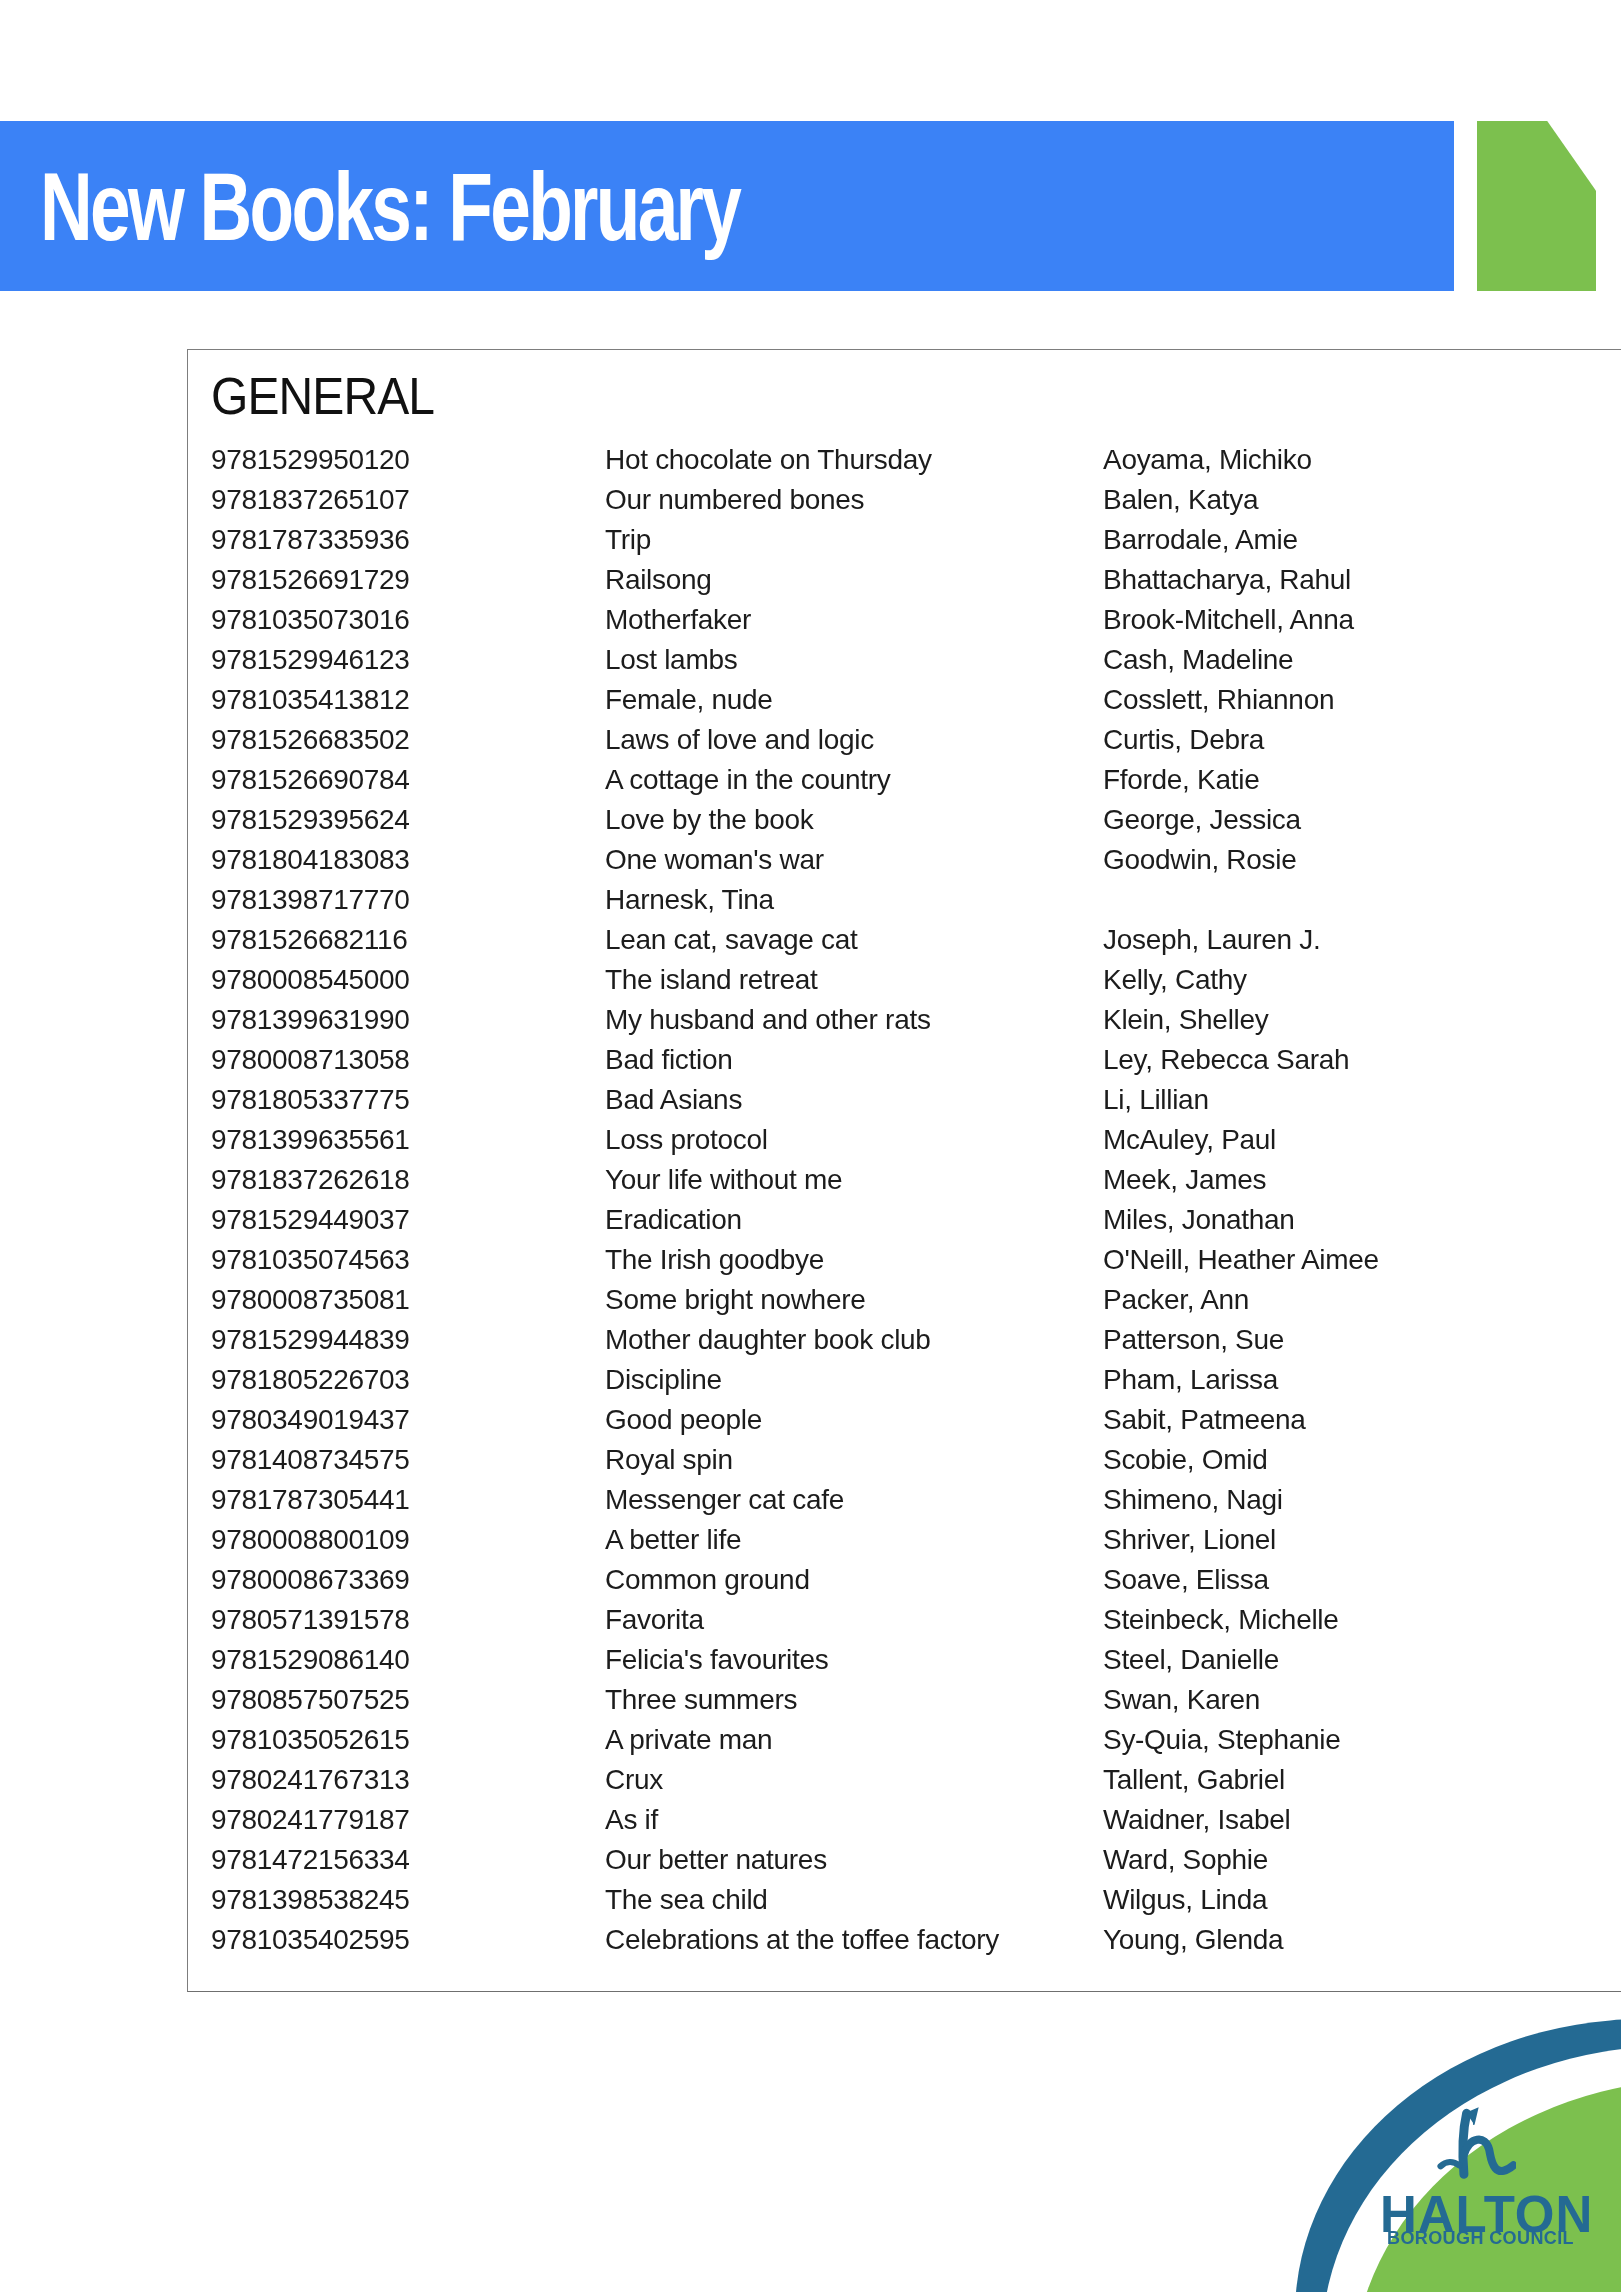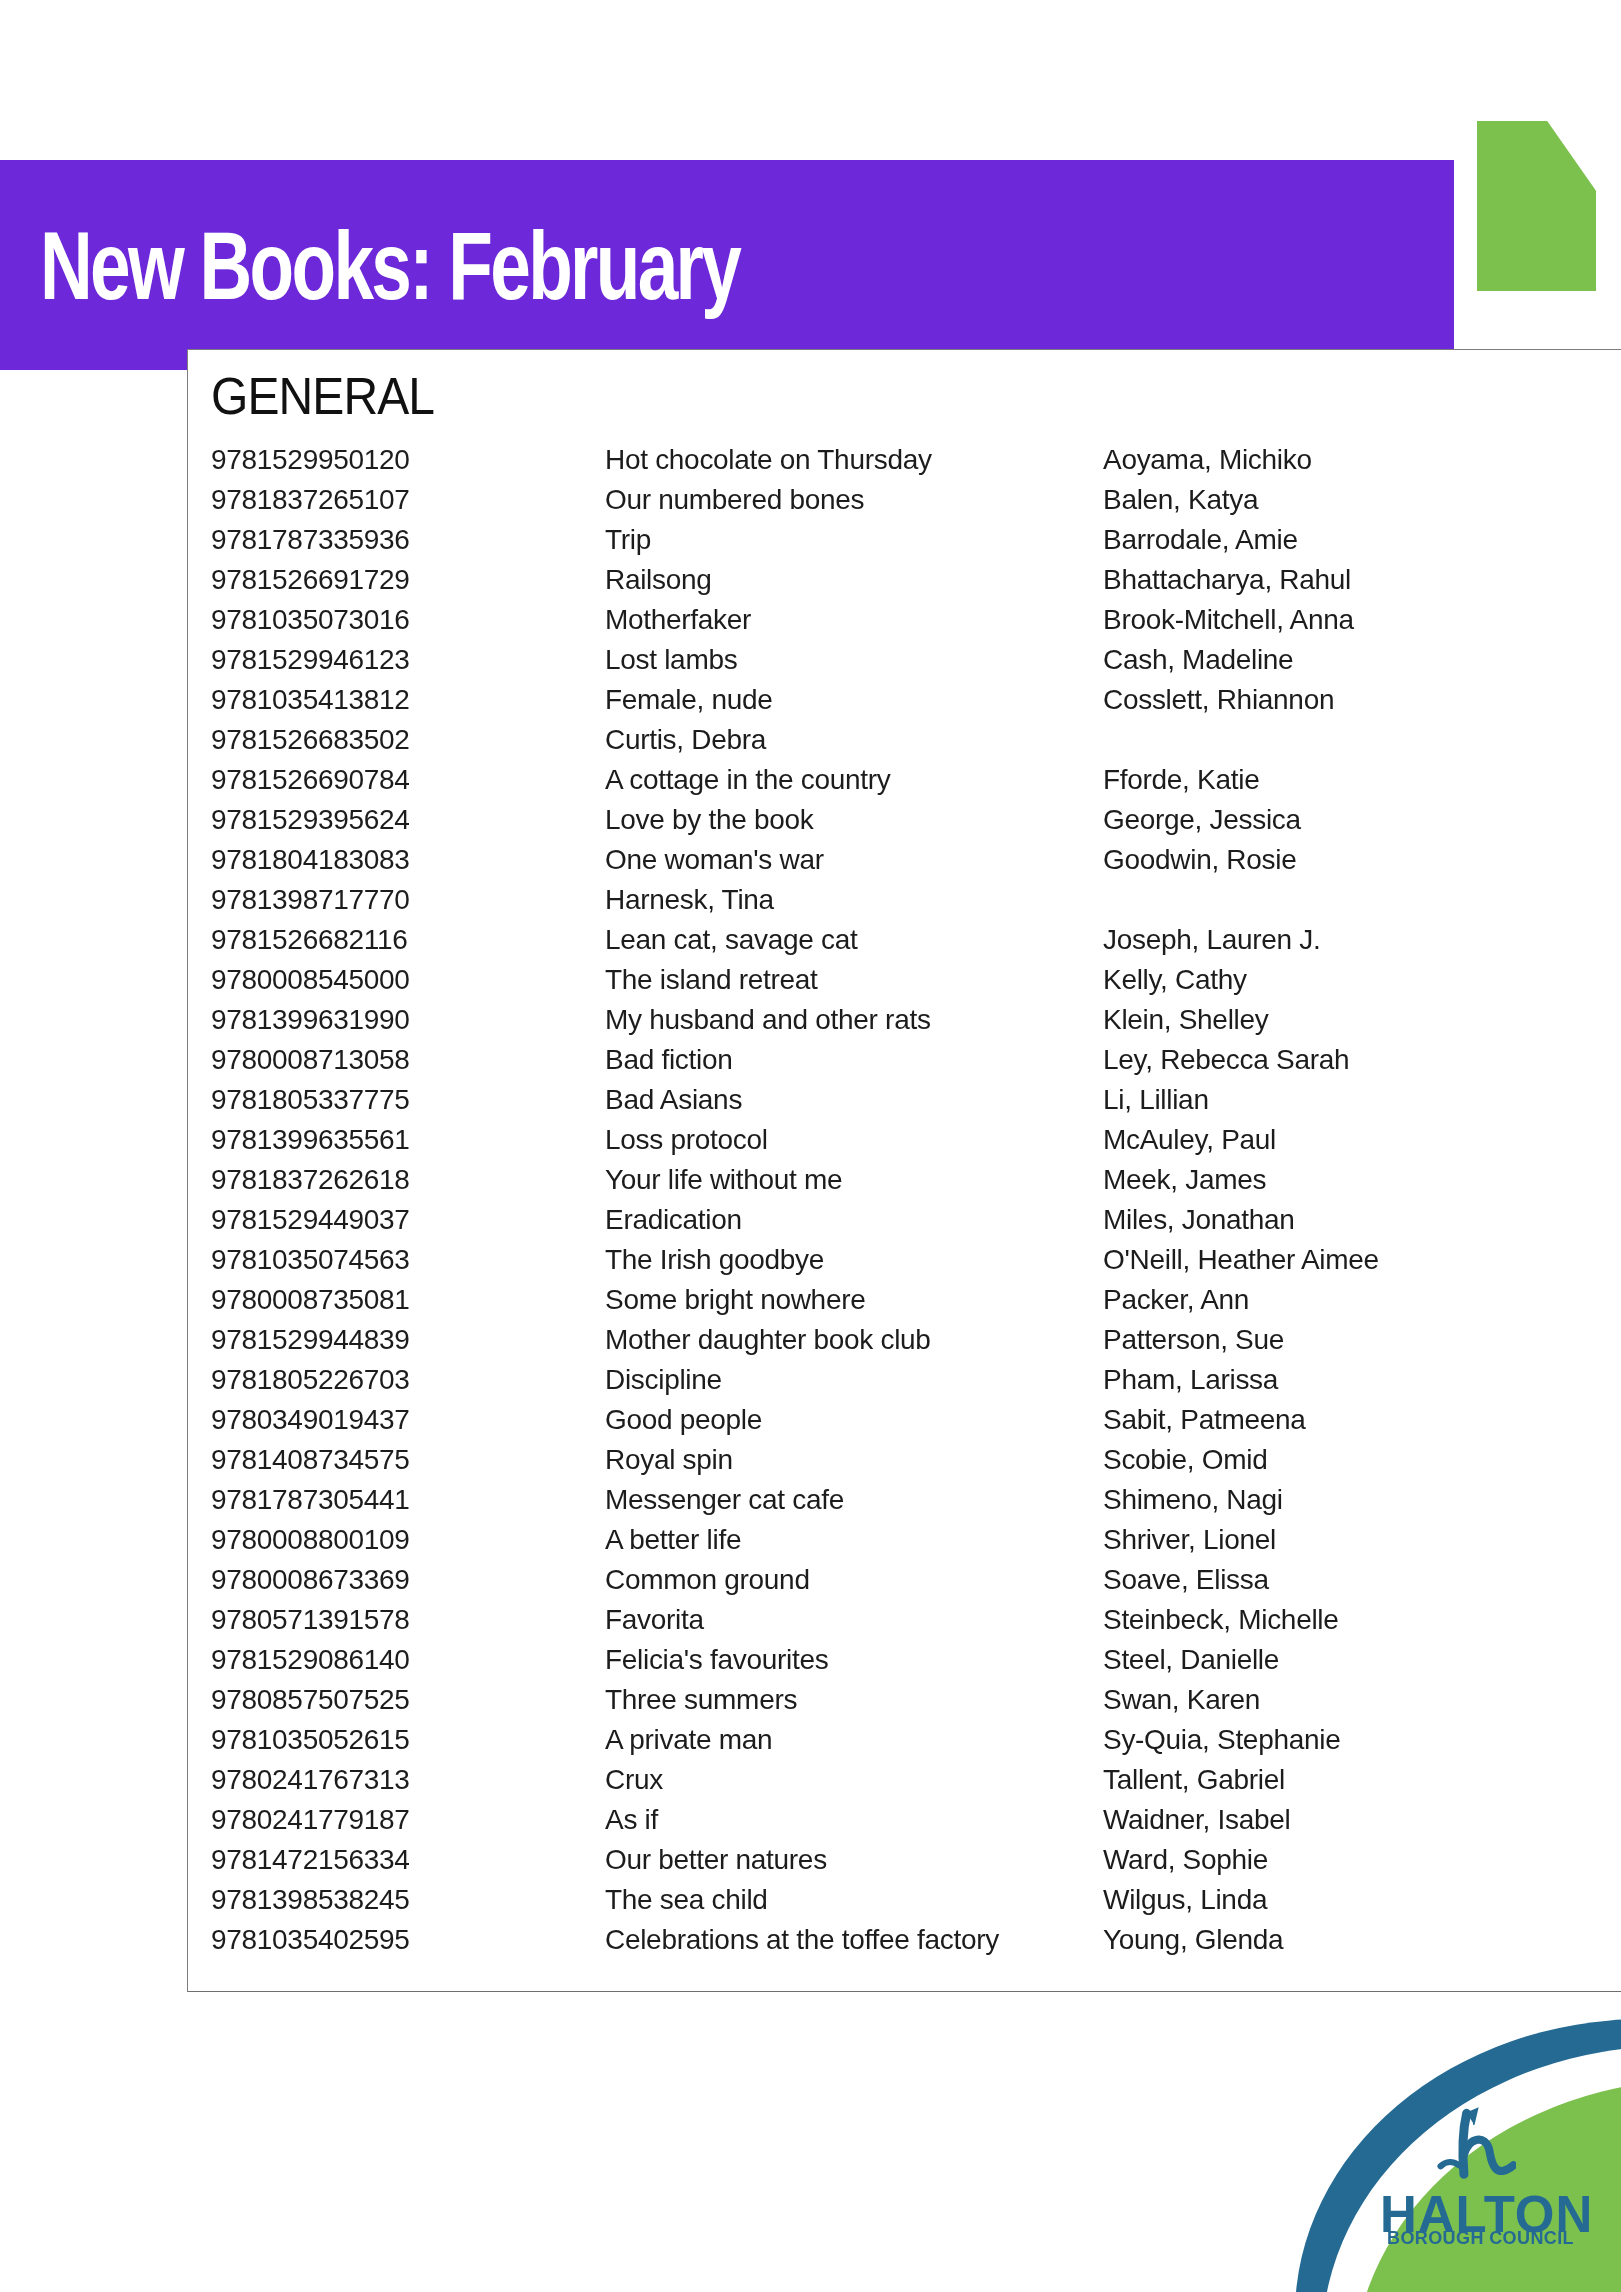--- a/index.html
+++ b/index.html
@@ -2,22 +2,22 @@
 <html style="font-size:14.3px"><head>
 <meta charset="utf-8">
 <style>
   html,body{margin:0;padding:0;}
   body{
     width:1622px;height:2293px;position:relative;background:#ffffff;
     font-family:"Liberation Sans","DejaVu Sans",sans-serif;overflow:hidden;
   }
   
   .banner{
-    position:absolute;left:0;top:121px;width:1454px;height:210px;
-    background:#6d28d9;display:flex;align-items:center;margin-top:39px;
+    position:absolute;left:0;top:121px;width:1454px;height:170px;
+    background:#3b82f6;display:flex;align-items:center;
   }
   .banner-title{
     color:#ffffff;font-weight:bold;font-size:73px;letter-spacing:-2.7px;
     padding-left:40px;transform:scaleY(1.32);transform-origin:left center;
     white-space:nowrap;
   }
   .banner-tab{
     position:absolute;left:1477px;top:121px;width:119px;height:170px;
     background:#7CC04E;
     clip-path:polygon(0 0,59% 0,100% 41%,100% 100%,0 100%);
@@ -106,20 +106,21 @@
   </div>
 
   <div class="row">
     <span class="isbn">9781035413812</span>
     <span class="title">Female, nude</span>
     <span class="author">Cosslett, Rhiannon</span>
   </div>
 
   <div class="row">
     <span class="isbn">9781526683502</span>
+    <span class="title">Laws of love and logic</span>
     <span class="author">Curtis, Debra</span>
   </div>
 
   <div class="row">
     <span class="isbn">9781526690784</span>
     <span class="title">A cottage in the country</span>
     <span class="author">Fforde, Katie</span>
   </div>
 
   <div class="row">

